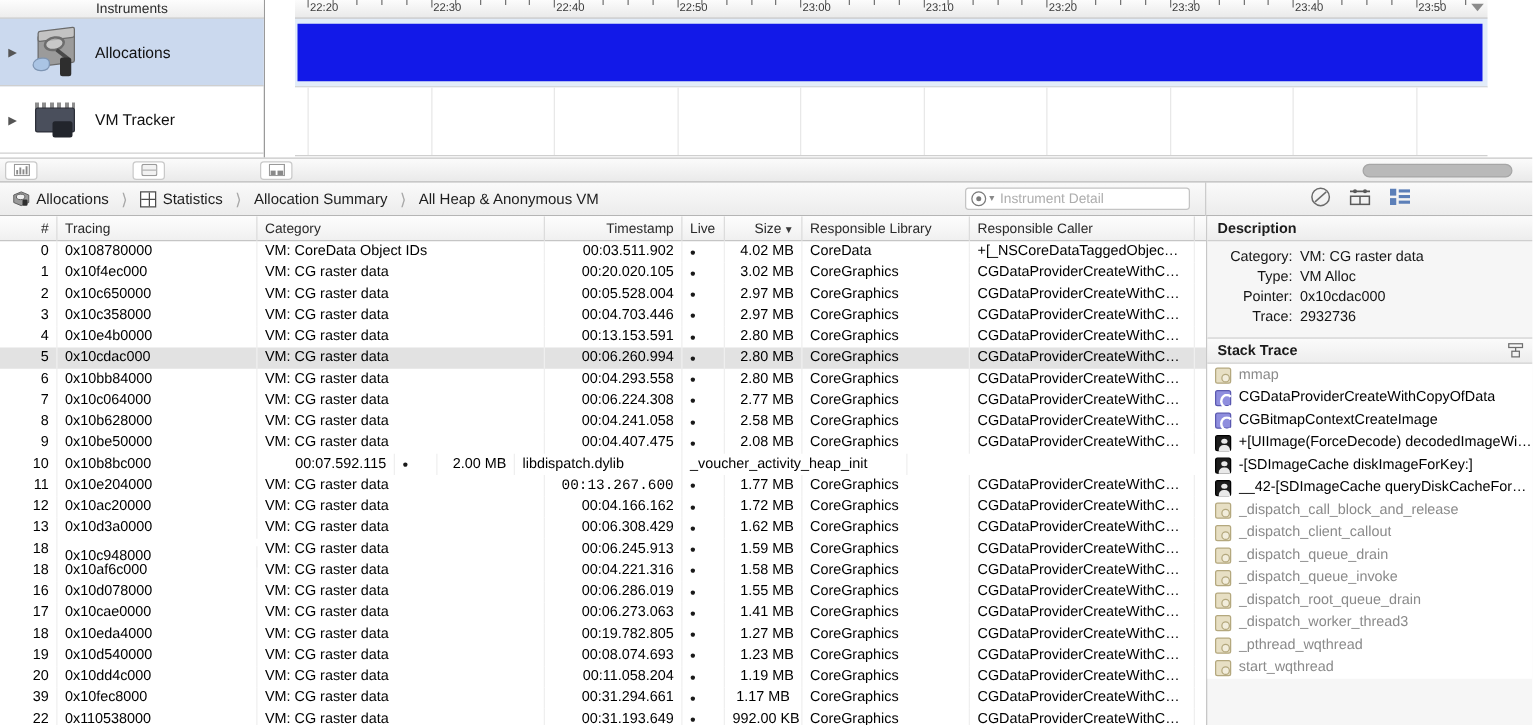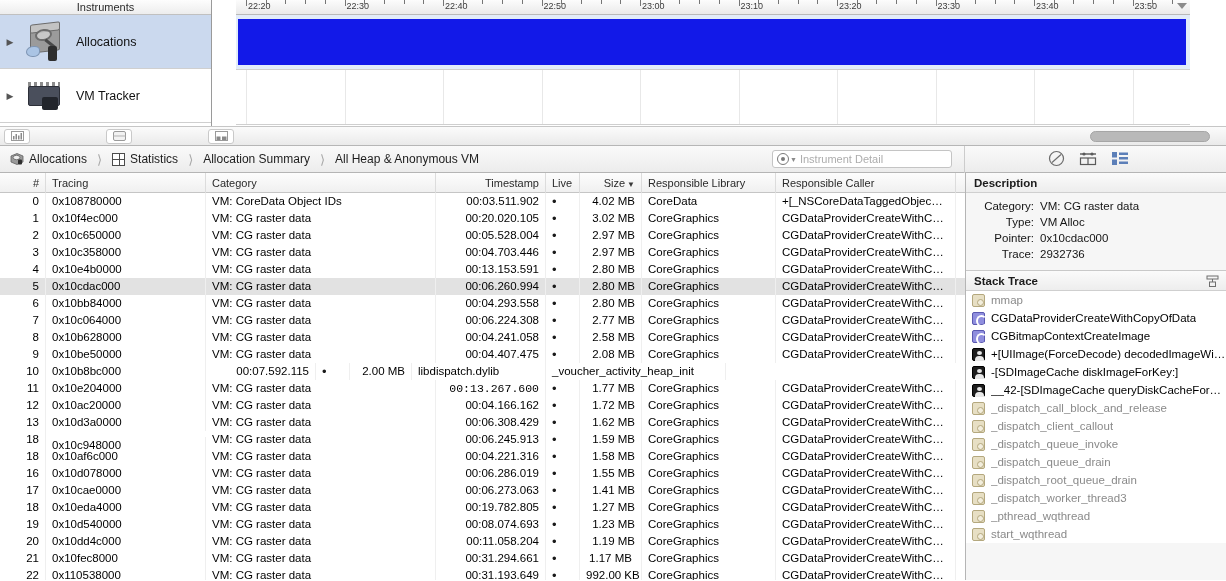--- a/index.html
+++ b/index.html
@@ -555,21 +555,21 @@
             <div class="td num" style="width: 46px; flex: 0 0 46px;">20</div>
             <div class="td" style="width: 160px; flex: 0 0 160px;">0x10dd4c000</div>
             <div class="td" style="width: 230px; flex: 0 0 230px;">VM: CG raster data</div>
             <div class="td num" style="width: 110px; flex: 0 0 110px;">00:11.058.204</div>
             <div class="td dot" style="width: 34px; flex: 0 0 34px;"><span class="live-dot">•</span></div>
             <div class="td num" style="width: 62px; flex: 0 0 62px;">1.19 MB</div>
             <div class="td" style="width: 134px; flex: 0 0 134px;">CoreGraphics</div>
             <div class="td" style="width: 180px; flex: 0 0 180px;">CGDataProviderCreateWithC…</div>
           </div>
           <div class="trow">
-            <div class="td num" style="width: 46px; flex: 0 0 46px;">21</div>
+            <div class="td num" style="width: 46px; flex: 0 0 46px;">39</div>
             <div class="td" style="width: 160px; flex: 0 0 160px;">0x10fec8000</div>
             <div class="td" style="width: 230px; flex: 0 0 230px;">VM: CG raster data</div>
             <div class="td num" style="width: 110px; flex: 0 0 110px;">00:31.294.661</div>
             <div class="td dot" style="width: 34px; flex: 0 0 34px;"><span class="live-dot">•</span></div>
             <div class="td num" style="width: 62px; flex: 0 0 62px; text-align: center;">1.17 MB</div>
             <div class="td" style="width: 134px; flex: 0 0 134px;">CoreGraphics</div>
             <div class="td" style="width: 180px; flex: 0 0 180px;">CGDataProviderCreateWithC…</div>
           </div>
           <div class="trow">
             <div class="td num" style="width: 46px; flex: 0 0 46px;">22</div>
@@ -642,25 +642,25 @@
           <div class="st-row">
             <span class="st-ico sys"></span>
             <span class="st-label dim">_dispatch_call_block_and_release</span>
           </div>
           <div class="st-row">
             <span class="st-ico sys"></span>
             <span class="st-label dim">_dispatch_client_callout</span>
           </div>
           <div class="st-row">
             <span class="st-ico sys"></span>
+            <span class="st-label dim">_dispatch_queue_drain</span>
+          </div>
+          <div class="st-row">
+            <span class="st-ico sys"></span>
             <span class="st-label dim">_dispatch_queue_invoke</span>
-          </div>
-          <div class="st-row">
-            <span class="st-ico sys"></span>
-            <span class="st-label dim">_dispatch_queue_drain</span>
           </div>
           <div class="st-row">
             <span class="st-ico sys"></span>
             <span class="st-label dim">_dispatch_root_queue_drain</span>
           </div>
           <div class="st-row">
             <span class="st-ico sys"></span>
             <span class="st-label dim">_dispatch_worker_thread3</span>
           </div>
           <div class="st-row">

